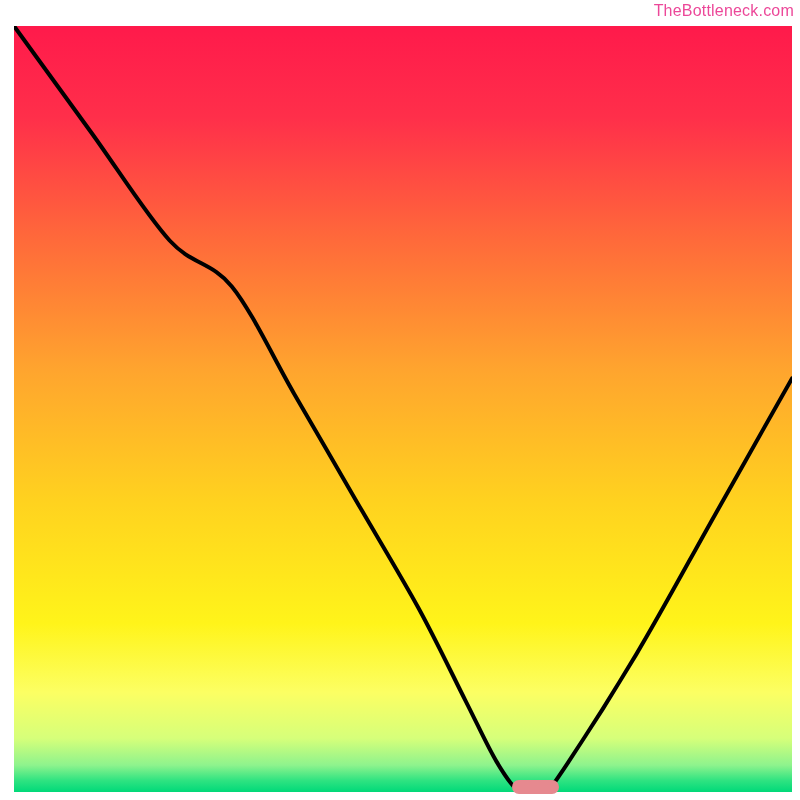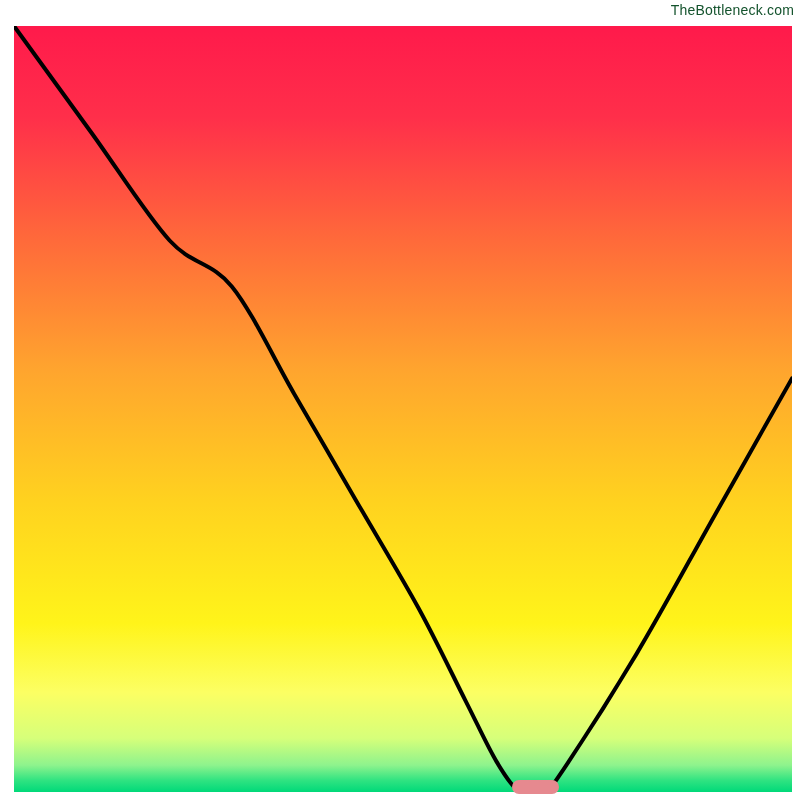--- a/index.html
+++ b/index.html
@@ -14,23 +14,23 @@
   .stage {
     position: relative;
     width: 800px;
     height: 800px;
     background: #ffffff;
   }
   .watermark {
     position: absolute;
     top: 2px;
     right: 6px;
-    font-size: 14px;
+    font-size: 16px;
     font-weight: 500;
-    color: #14532d;
+    color: #ec4899;
     letter-spacing: 0.2px;
     z-index: 20;
   }
   .chart-surface {
     position: absolute;
     left: 14px;
     top: 26px;
     width: 778px;
     height: 766px;
     overflow: hidden;

